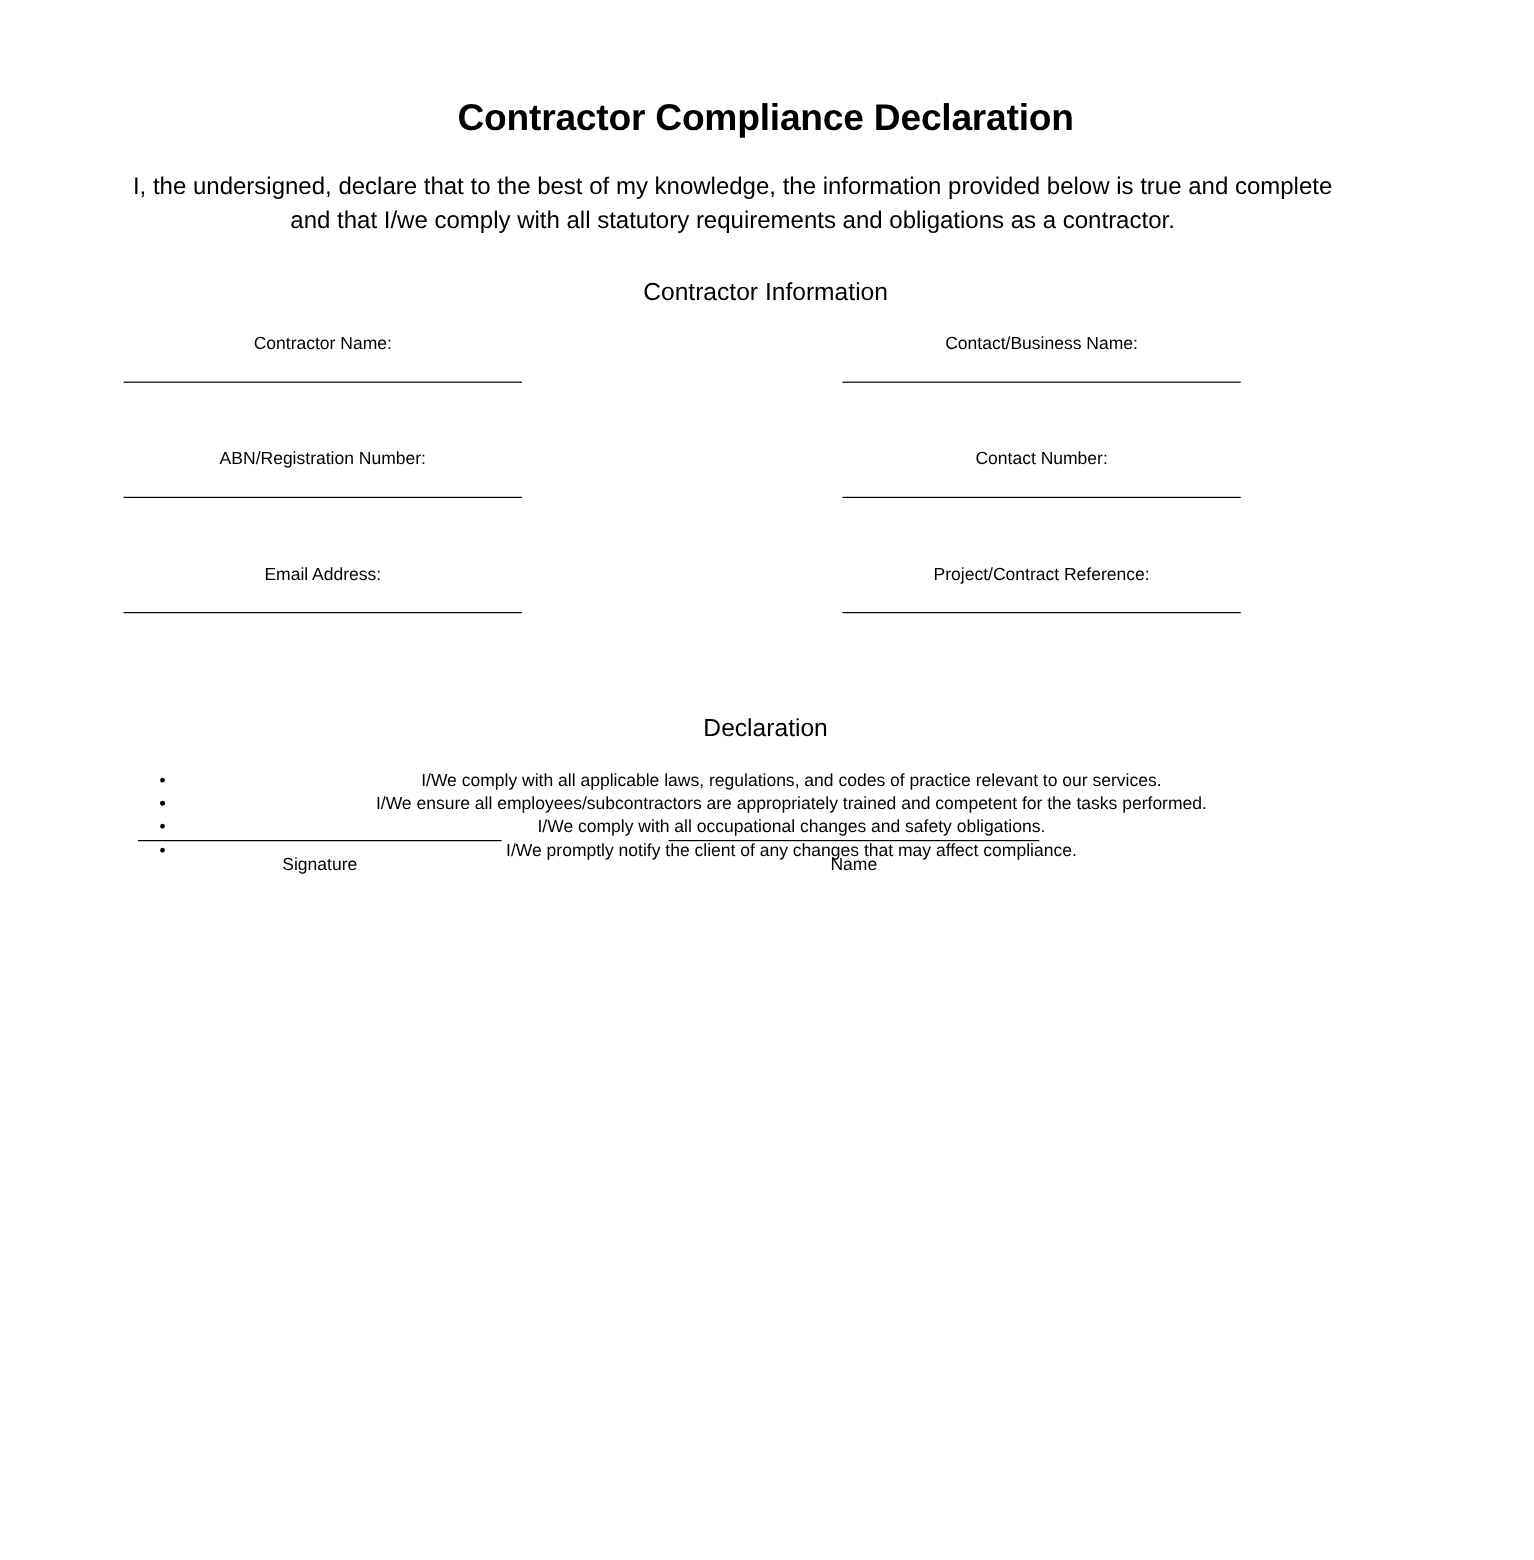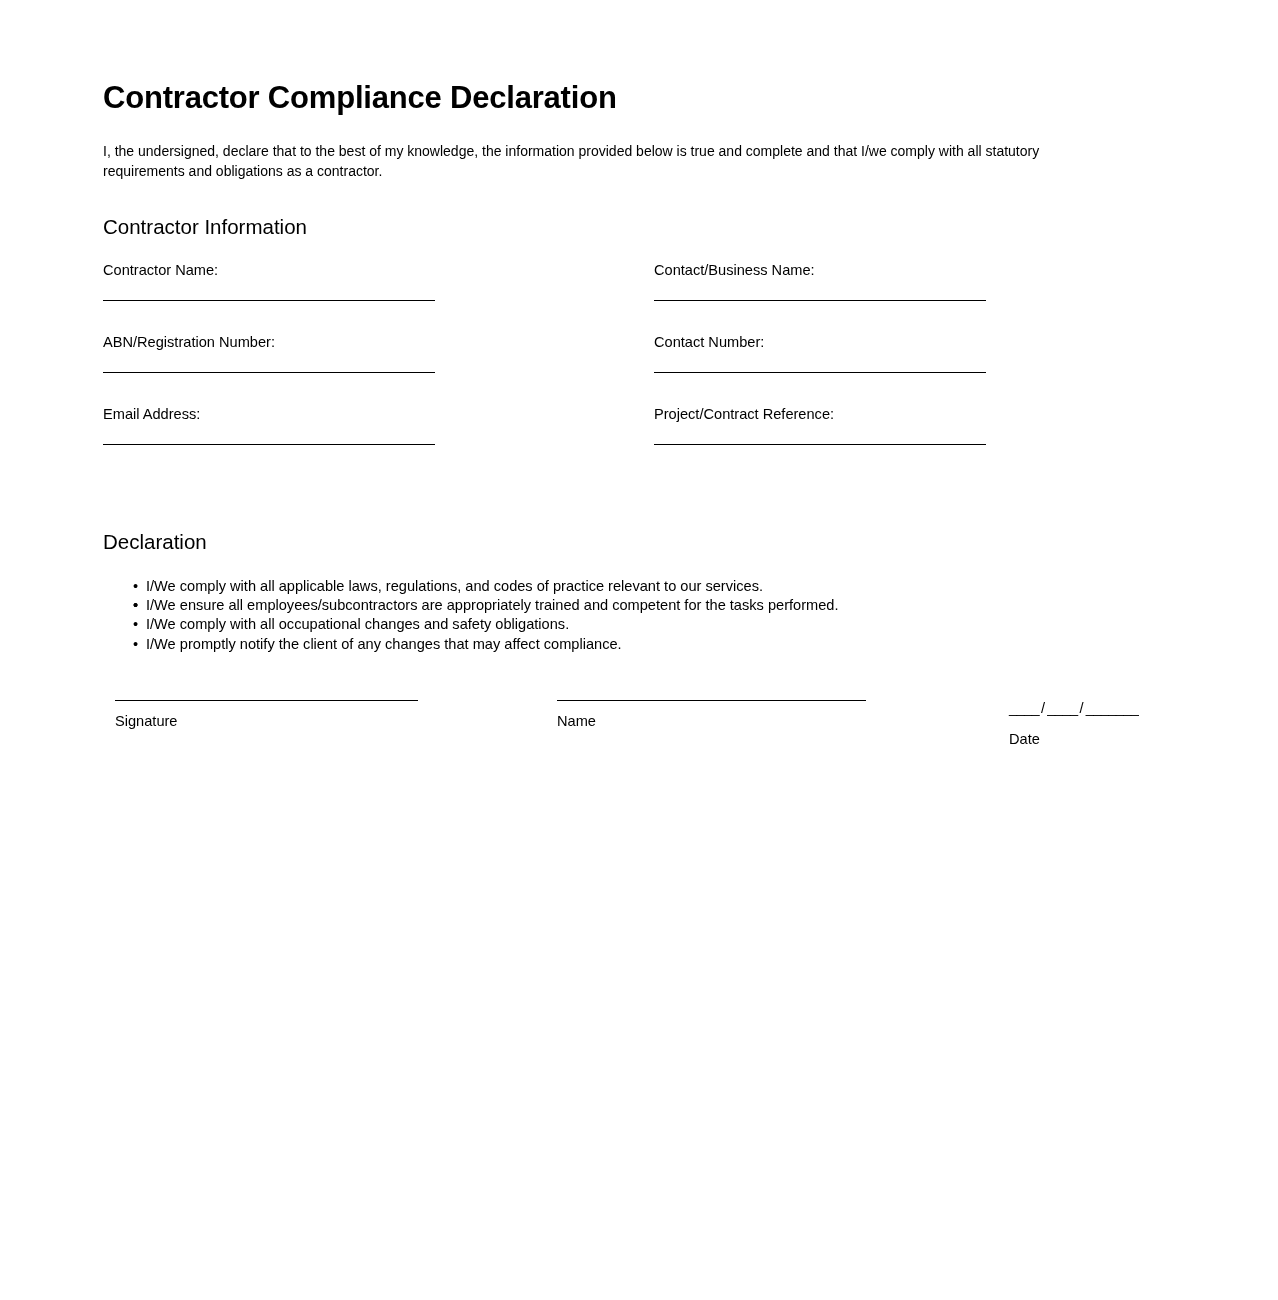--- a/index.html
+++ b/index.html
@@ -15,58 +15,60 @@
     -webkit-font-smoothing: none;
   }
 
   .page {
     position: relative;
     width: 1278px;
     height: 1300px;
     background: #ffffff;
     box-sizing: border-box;
     padding: 3px;
+    text-align: center;
   }
 
   .content {
     position: absolute;
     left: 103px;
     top: 80px;
     width: 1070px;
   }
 
   h1.doc-title {
     font-size: 31px;
     font-weight: bold;
     line-height: 1.15;
     margin: 0 0 26px 0;
     letter-spacing: -0.2px;
   }
 
   p.intro {
-    font-size: 14px;
+    font-size: 20px;
     line-height: 1.42;
     margin: 0 0 34px 0;
     max-width: 1015px;
   }
 
   h2.section-title {
     font-size: 20.5px;
     font-weight: normal;
     margin: 0 0 22px 0;
     line-height: 1.2;
   }
 
   .field-grid {
     display: grid;
     grid-template-columns: 332px 219px 332px;
     grid-auto-rows: 72px;
     column-gap: 0;
     row-gap: 0;
     margin: 0 0 4px 0;
+    gap: 24px;
   }
 
   .field {
     display: block;
   }
   .field.spacer {
     display: block;
   }
 
   .field-label {
@@ -243,21 +245,17 @@
       <div class="sig-cell sig-signature">
         <span class="sig-line"></span>
         <span class="sig-caption">Signature</span>
       </div>
 
       <div class="sig-cell sig-name">
         <span class="sig-line"></span>
         <span class="sig-caption">Name</span>
       </div>
 
-      <div class="sig-cell sig-date">
-        <span class="date-fields"><span class="seg-short">____</span><span class="seg-slash">/</span><span class="seg-short">____</span><span class="seg-slash">/</span><span class="seg-short">_______</span></span>
-        <span class="sig-caption">Date</span>
-      </div>
 
     </div>
   </div>
 
 </div>
 
 </body></html>

